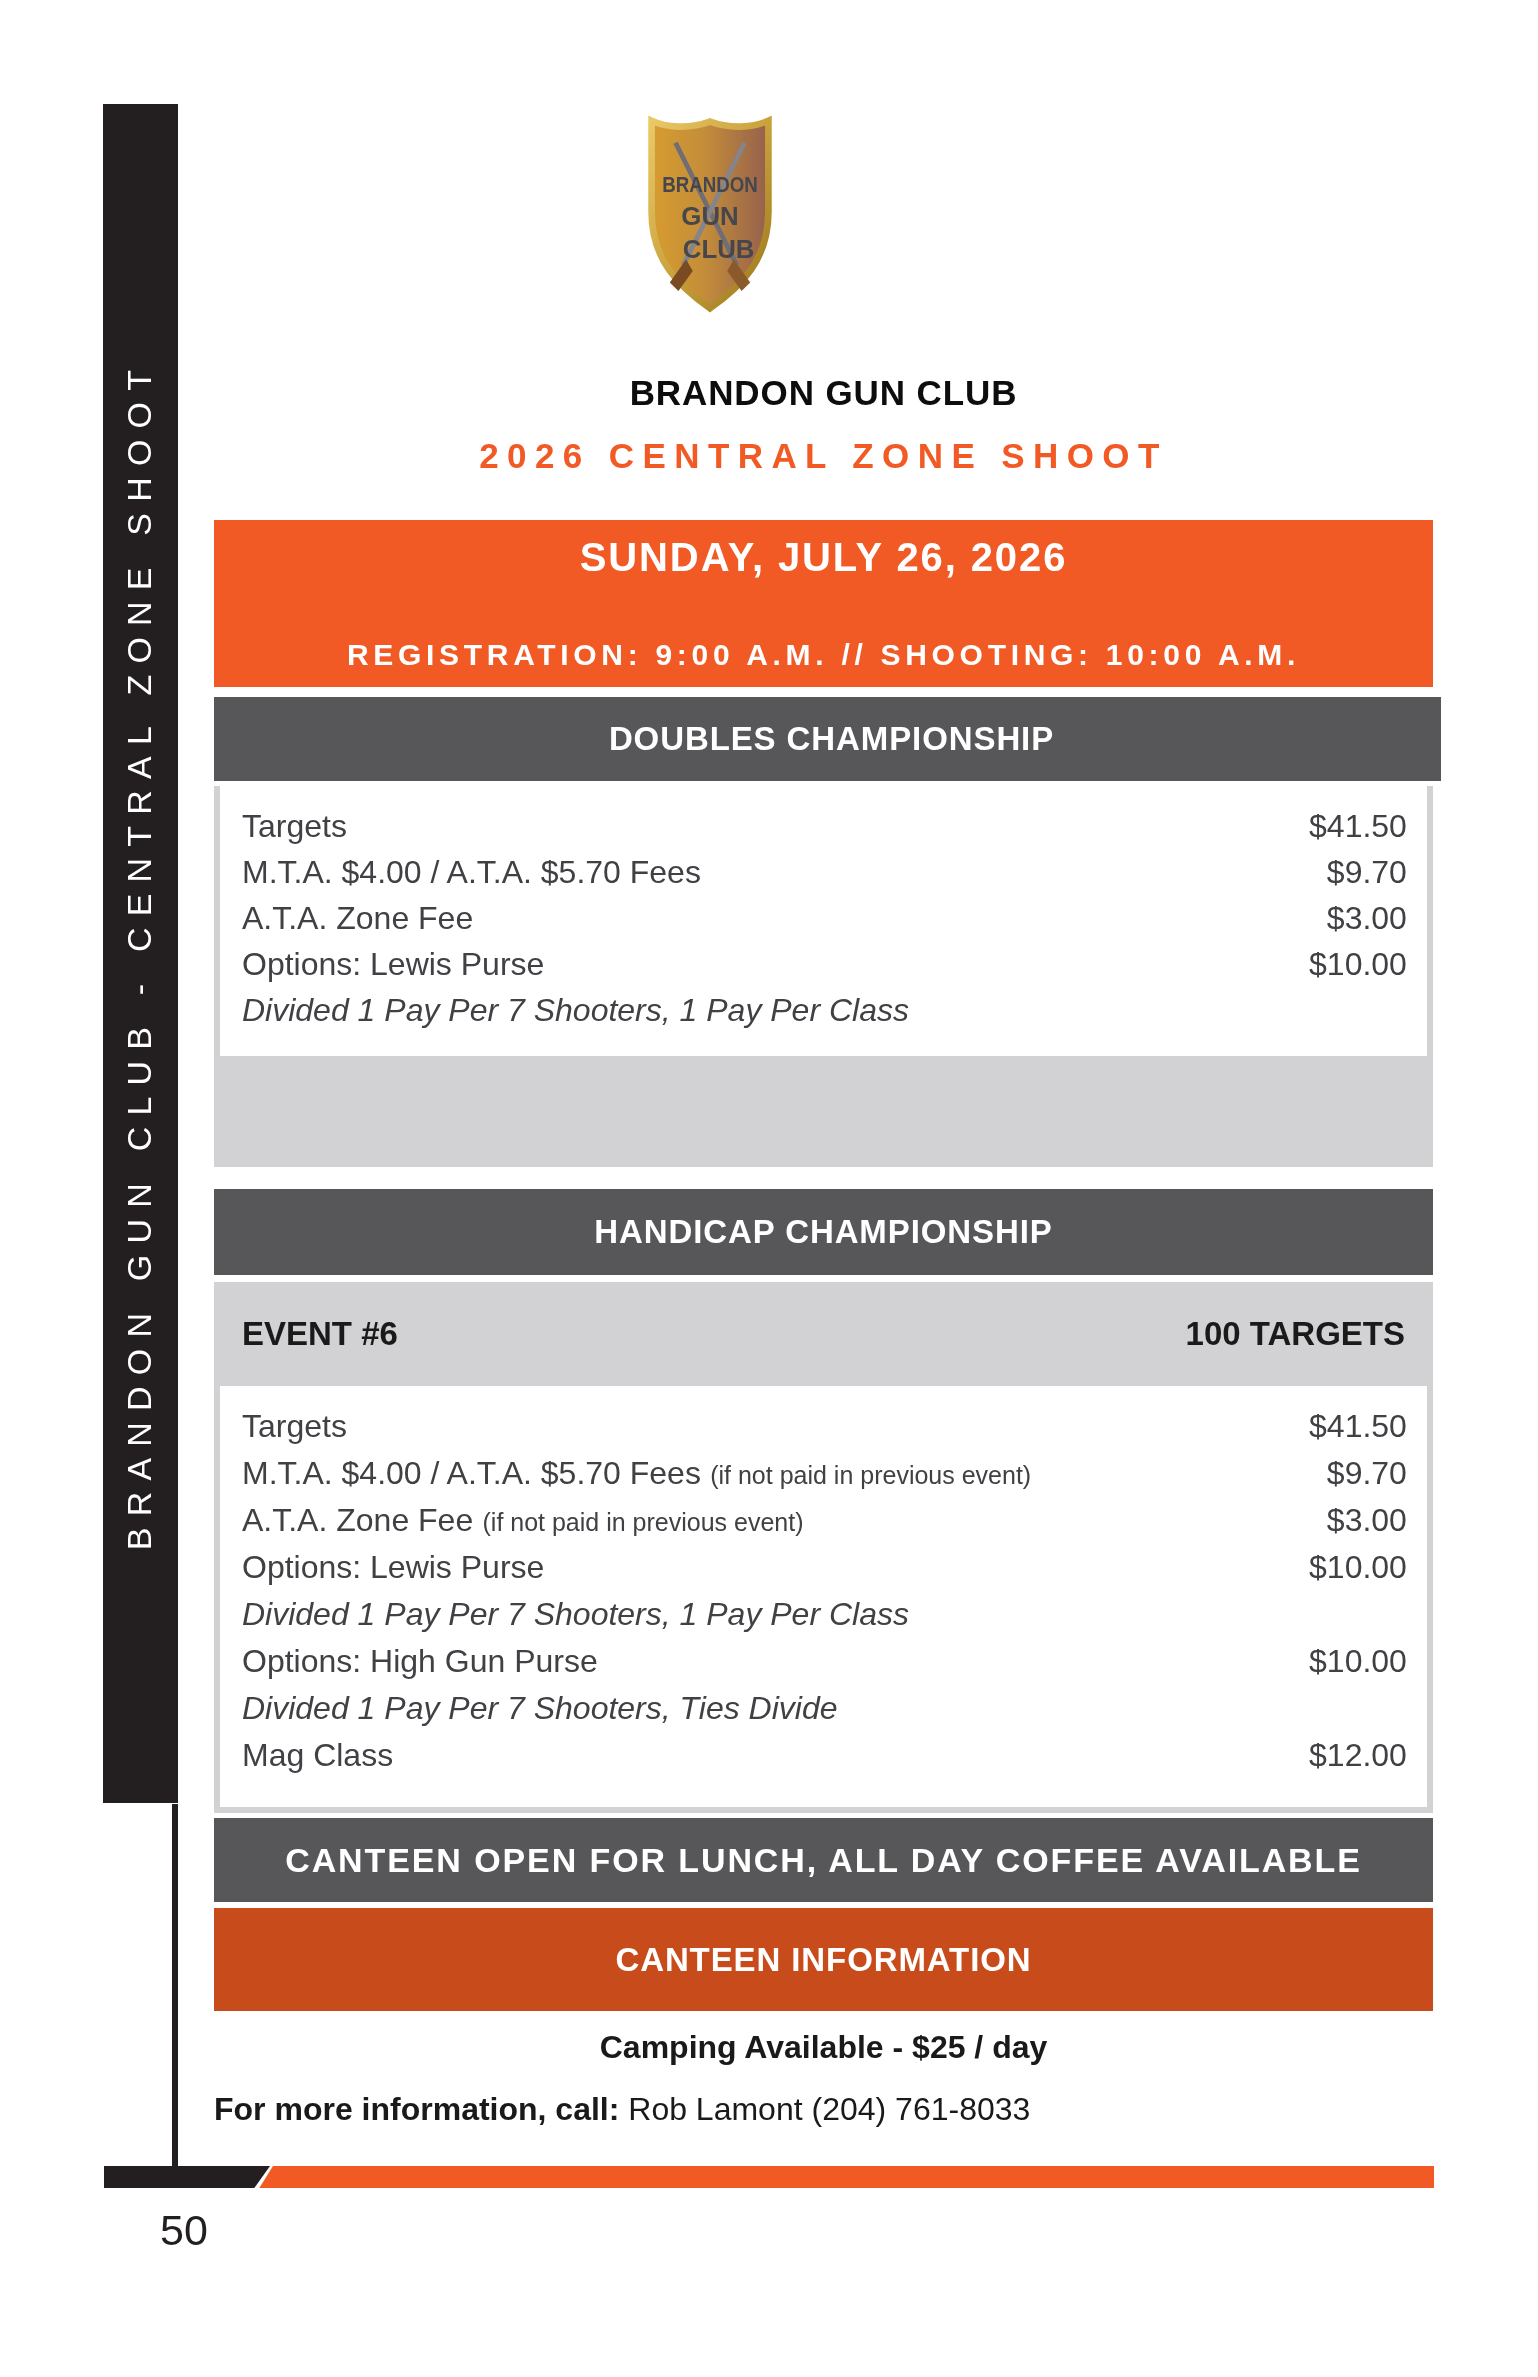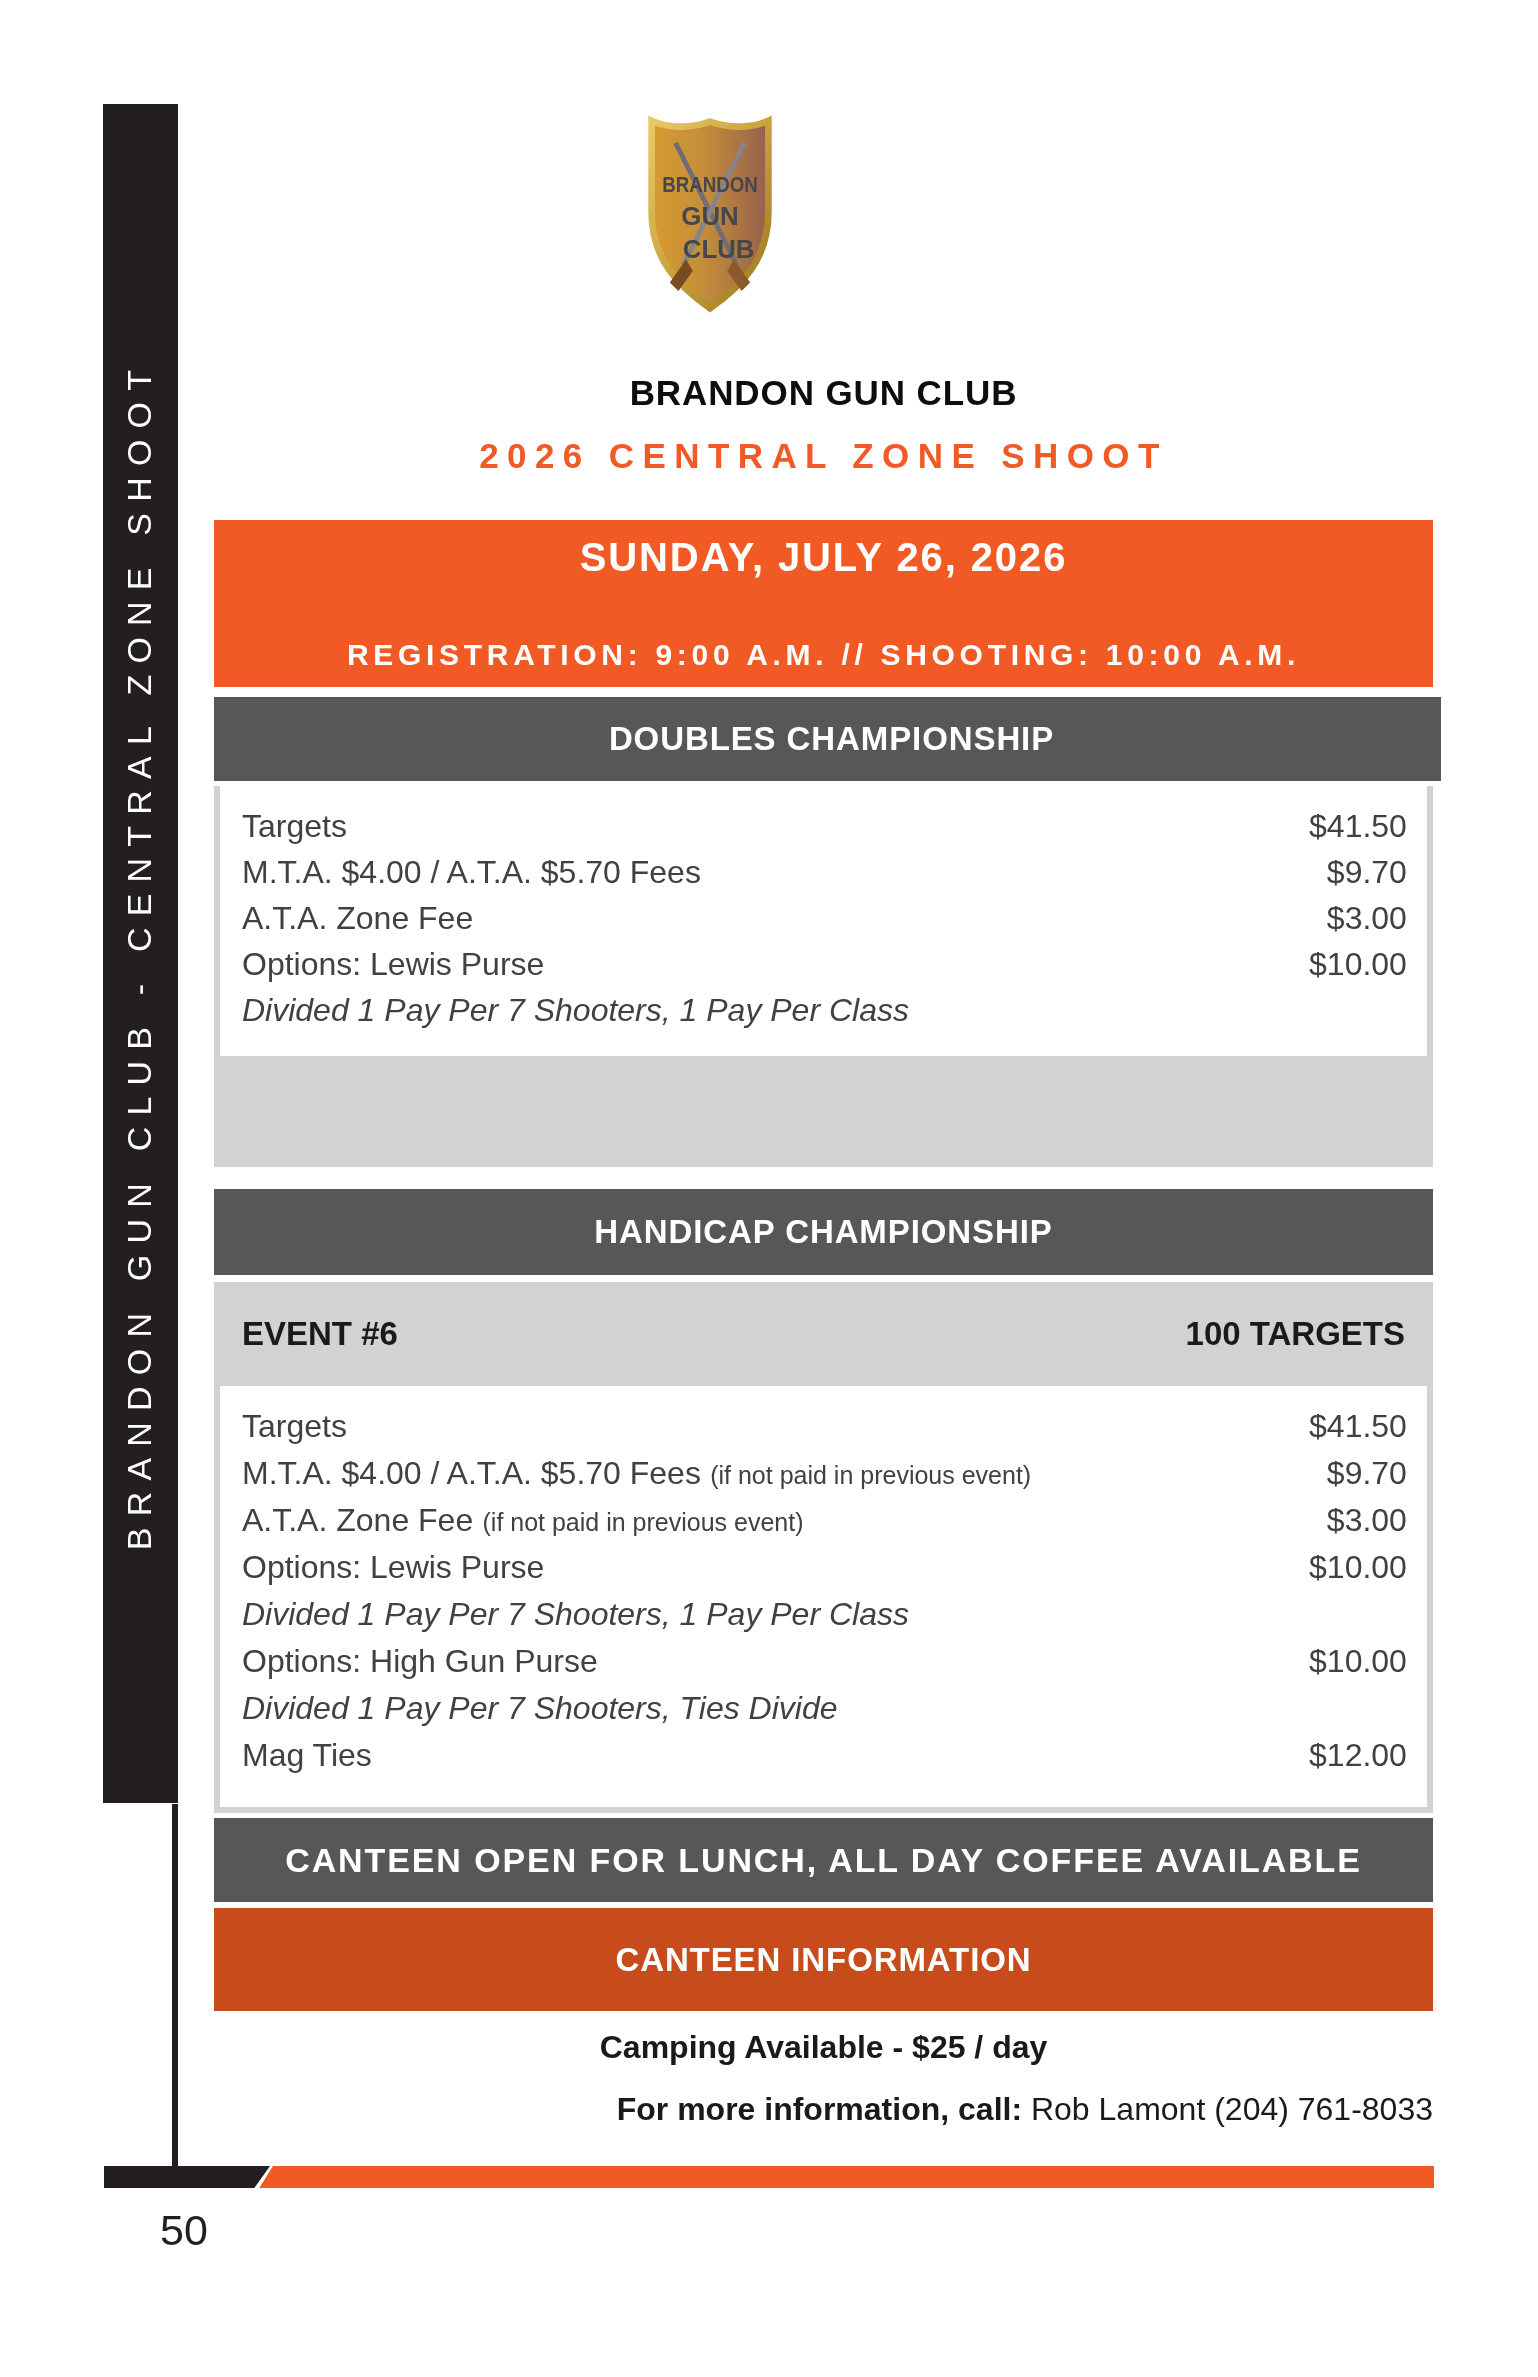--- a/index.html
+++ b/index.html
@@ -55,21 +55,21 @@
   .panel-event6 .fee-box{height:421px;}
   .fee-row{display:flex;justify-content:space-between;align-items:baseline;
     font-size:32px;color:#414145;height:46px;}
   .panel-event6 .fee-row{height:47px;}
   .fee-row.italic{font-style:italic;}
   .fee-note{font-size:25px;margin-left:9.3px;}
   .fee-price{white-space:nowrap;}
   
   .camping-line{position:absolute;left:214px;top:2029px;width:1219px;text-align:center;
     font-size:32px;font-weight:bold;color:#1a1a1a;}
-  .info-line{position:absolute;left:214px;top:2091px;width:1219px;text-align:right;
+  .info-line{position:absolute;left:214px;top:2091px;width:1219px;text-align:left;
     font-size:32px;color:#1a1a1a;}
   .info-line .bold{font-weight:bold;}
 </style>
 </head>
 <body>
 
 <div class="sidebar-bar"></div>
 <div class="sidebar-text">BRANDON GUN CLUB - CENTRAL ZONE SHOOT</div>
 <div class="sidebar-stem"></div>
 
@@ -165,21 +165,21 @@
       </div>
       <div class="fee-row">
         <span class="fee-label"><span>Options: High Gun Purse</span></span>
         <span class="fee-price">$10.00</span>
       </div>
       <div class="fee-row italic">
         <span class="fee-label"><span>Divided 1 Pay Per 7 Shooters, Ties Divide</span></span>
         <span class="fee-price"></span>
       </div>
       <div class="fee-row">
-        <span class="fee-label"><span>Mag Ties</span></span>
+        <span class="fee-label"><span>Mag Class</span></span>
         <span class="fee-price">$12.00</span>
       </div>
     </div>
 </div>
 
 <div class="gray-banner banner-canteen">CANTEEN OPEN FOR LUNCH, ALL DAY COFFEE AVAILABLE</div>
 <div class="orange-banner">CANTEEN INFORMATION</div>
 
 <div class="camping-line">Camping Available - $25 / day</div>
 <div class="info-line">

